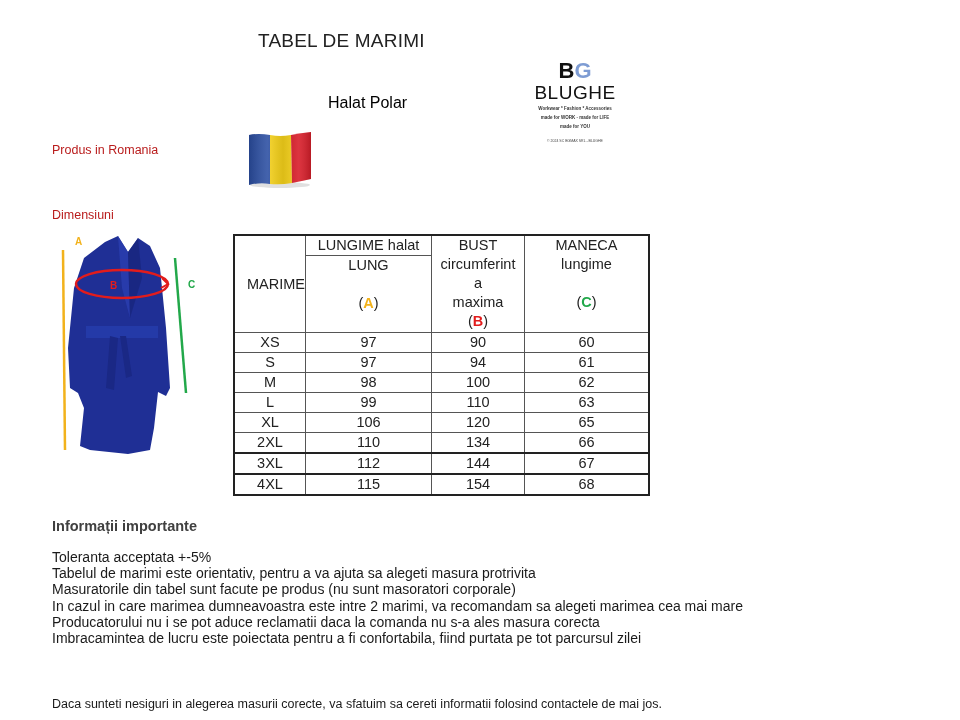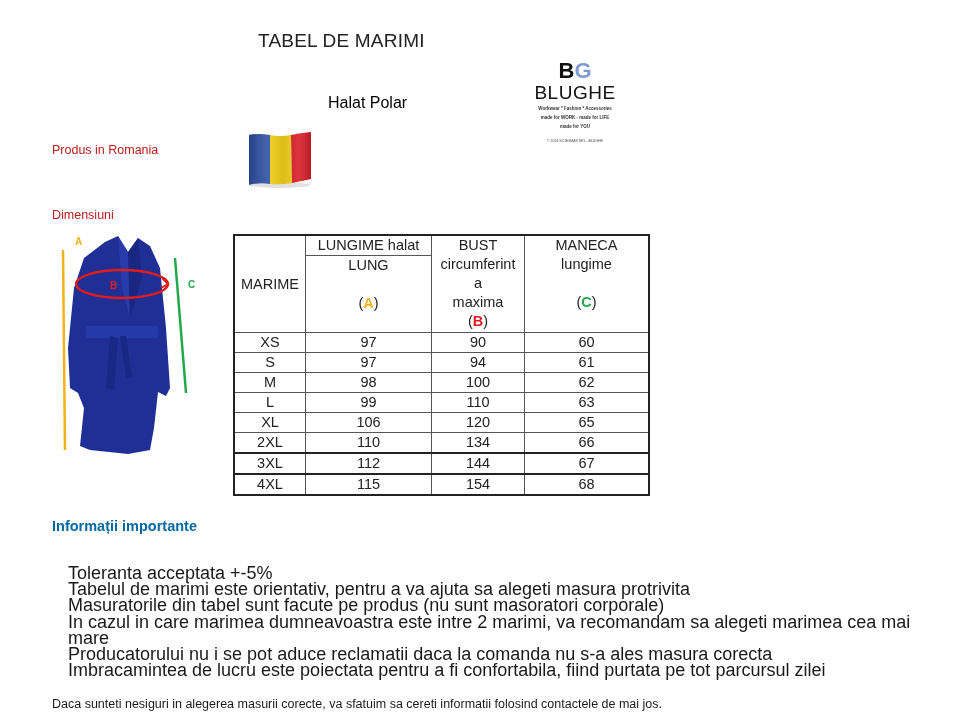--- a/index.html
+++ b/index.html
@@ -32,32 +32,32 @@
 
   
   .size-table {
     left: 233px; top: 234px; border-collapse: collapse;
     border: 2px solid #222; font-size: 14.5px; color: #222;
   }
   .size-table td, .size-table th {
     border: 1px solid #555; padding: 0; text-align: center; font-weight: normal;
     line-height: 19px;
   }
-  .size-table .h-marime { width: 70px; vertical-align: middle; }
+  .size-table .h-marime { width: 70px; vertical-align: middle; text-align: right; }
   .size-table .h-lung { width: 125px; }
   .size-table .h-bust { width: 92px; vertical-align: top; }
   .size-table .h-man { width: 123px; vertical-align: top; }
   .size-table tbody tr td { height: 19px; }
   .size-table tbody tr.thick-top td { border-top: 2px solid #222; }
   .letter-a { color: #f2b21c; font-weight: bold; }
   .letter-b { color: #e21c1c; font-weight: bold; }
   .letter-c { color: #22a84a; font-weight: bold; }
 
-  .info-heading { left: 52px; top: 518px; font-size: 14.5px; font-weight: bold; color: #0369a1; }
-  .info-list { left: 52px; top: 549px; font-size: 18px; line-height: 16.2px; color: #1a1a1a; margin: 16px; padding: 0; list-style: none; }
+  .info-heading { left: 52px; top: 518px; font-size: 14.5px; font-weight: bold; color: #404040; }
+  .info-list { left: 52px; top: 549px; font-size: 14px; line-height: 16.2px; color: #1a1a1a; margin: 0; padding: 0; list-style: none; }
   .footer-note { left: 52px; top: 697px; font-size: 12.5px; color: #1a1a1a; }
 </style>
 </head>
 <body>
 
 <div class="abs title">TABEL DE MARIMI</div>
 <div class="abs subtitle">Halat Polar</div>
 
 <div class="abs logo">
   <div class="bg"><span class="b">B</span><span class="g">G</span></div>

